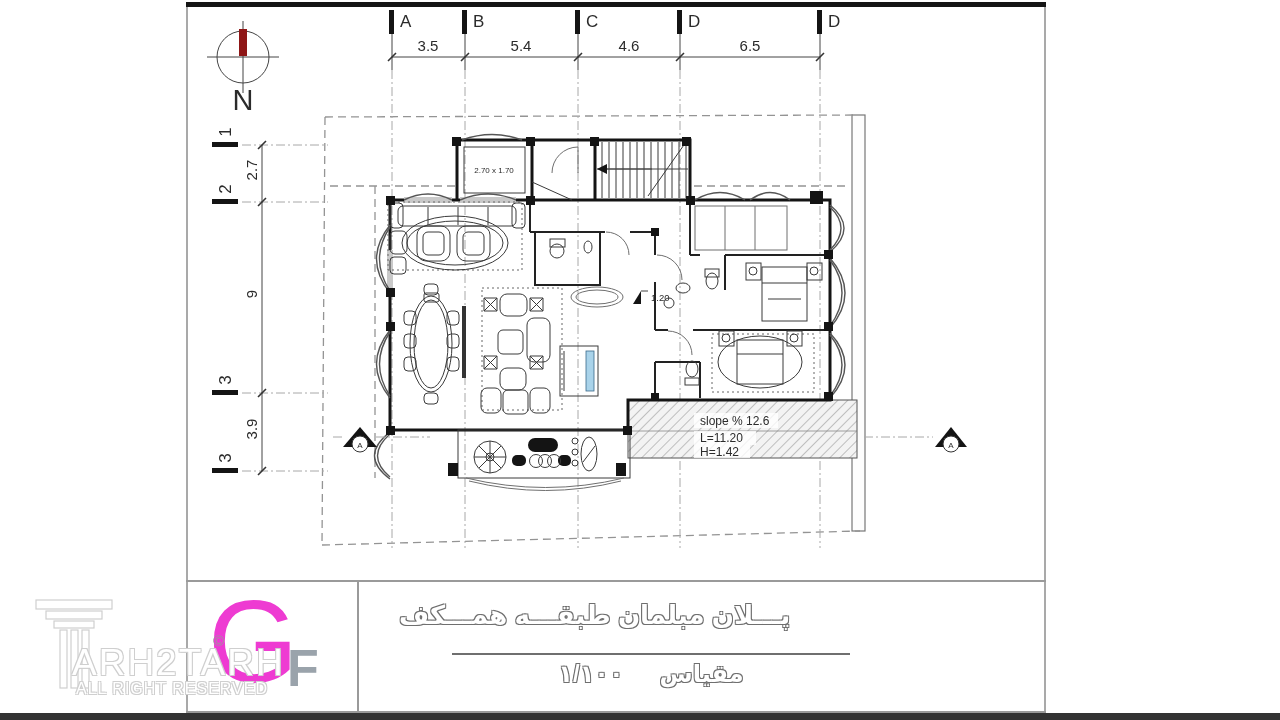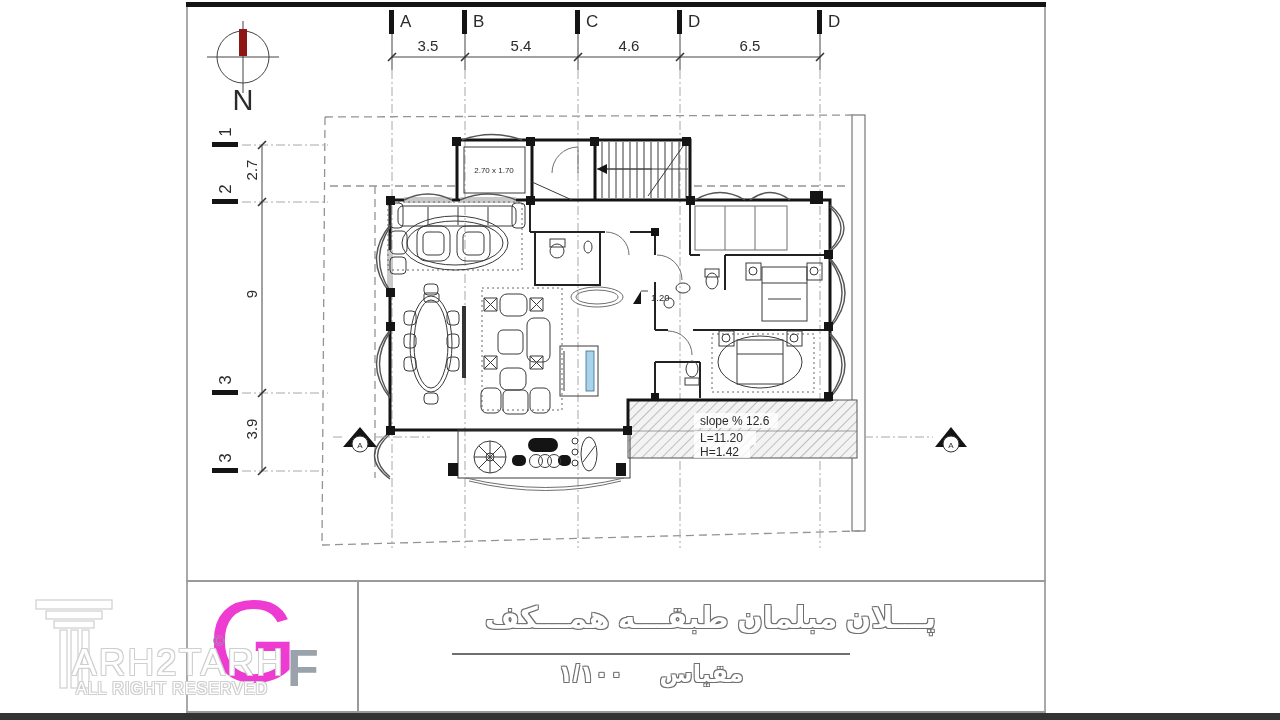--- a/index.html
+++ b/index.html
@@ -15,22 +15,22 @@
   .titleblock-bottom{position:absolute;left:186px;top:711px;width:860px;height:2px;background:#9a9a9a}
   .plan-svg{position:absolute;left:0;top:0}
   .logo-g{position:absolute;left:208px;top:584px;font-size:116px;line-height:1;
     color:#ee3bd2;font-weight:400}
   .logo-c{position:absolute;left:213px;top:632px;font-size:15px;color:#9b9b9b}
   .logo-f{position:absolute;left:287px;top:638px;font-size:52px;color:#9aa3ab;font-weight:bold}
   .outline-text{color:#fff;
     text-shadow:-1px -1px 0 #6f6f6f,1px -1px 0 #6f6f6f,-1px 1px 0 #6f6f6f,1px 1px 0 #6f6f6f}
   .wm-outline{color:#fff;
     text-shadow:-1px -1px 0 #cfcfcf,1px -1px 0 #cfcfcf,-1px 1px 0 #cfcfcf,1px 1px 0 #cfcfcf}
-  .fa-title{position:absolute;left:376px;top:600px;width:560px;text-align:right;
-    direction:rtl;font-size:30px;font-weight:bold;letter-spacing:1px}
+  .fa-title{position:absolute;left:399px;top:600px;width:560px;text-align:left;
+    direction:rtl;font-size:26px;font-weight:bold;letter-spacing:1px}
   .fa-rule{position:absolute;left:452px;top:653px;width:398px;height:2px;background:#6f6f6f}
   .fa-scale{position:absolute;left:452px;top:660px;width:398px;display:flex;direction:rtl;
     justify-content:center;gap:36px;font-size:24px;font-weight:bold}
   .watermark{position:absolute;left:28px;top:596px;width:260px;height:110px;z-index:6}
   .wm-icon{position:absolute;left:2px;top:2px}
   .wm-brand{position:absolute;left:44px;top:46px;font-size:37px;font-weight:normal;letter-spacing:2px}
   .wm-tagline{position:absolute;left:48px;top:84px;font-size:16px;font-weight:normal;letter-spacing:1px}
   
   .w3{stroke:#141414;stroke-width:3;fill:none}
   .w2{stroke:#222;stroke-width:2;fill:none}

